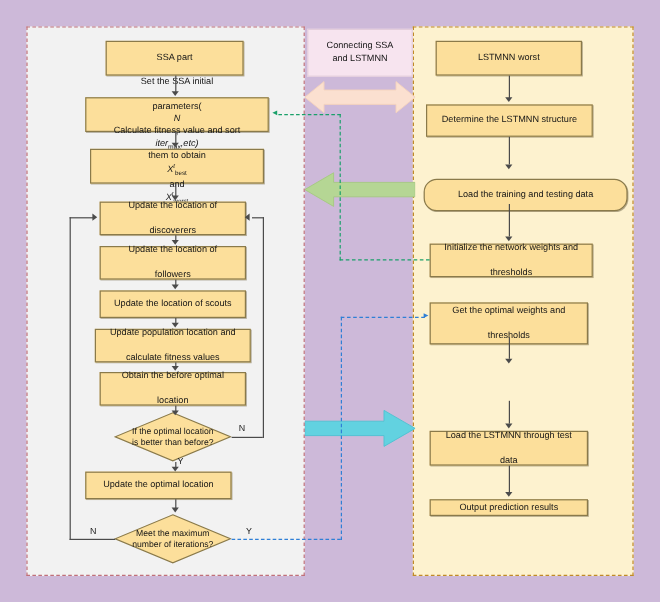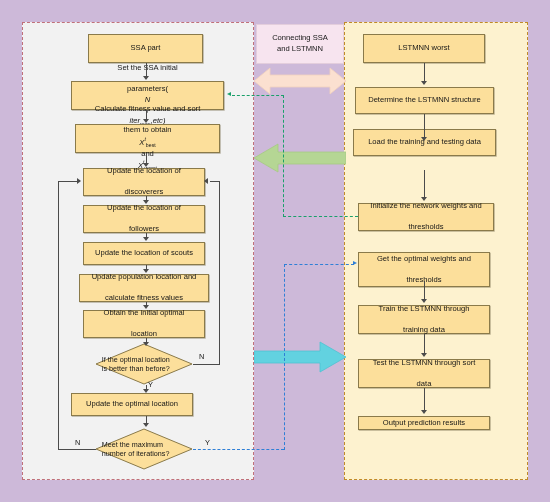--- a/index.html
+++ b/index.html
@@ -43,21 +43,21 @@
   
   .diamond{
     position:absolute;
     display:flex;align-items:center;justify-content:center;
   }
   .diamond .dshape{
     position:absolute;left:0;top:0;width:100%;height:100%;
   }
   .diamond .dtext{
     position:relative;z-index:2;
-    font-size:7.2px;line-height:1.32;color:#161616;
+    font-size:7.2px;line-height:1.32;text-align:center;color:#161616;
     width:86%;
   }
 
   
   .vline{position:absolute;width:1px;background:#4b4b4b;}
   .hline{position:absolute;height:1px;background:#4b4b4b;}
 
   .arrowhead-down{
     position:absolute;width:0;height:0;
     border-left:3px solid transparent;border-right:3px solid transparent;
@@ -166,21 +166,21 @@
 
   <div class="node" style="left:79px;top:274px;width:130px;height:28px;">
     <span>
       <span>Update population location and</span><br>
       <span>calculate fitness values</span>
     </span>
   </div>
 
   <div class="node" style="left:83px;top:310px;width:122px;height:28px;">
     <span>
-      <span>Obtain the initial optimal</span><br>
+      <span>Obtain the before optimal</span><br>
       <span>location</span>
     </span>
   </div>
 
   <div class="diamond" style="left:95px;top:343px;width:98px;height:42px;">
     <svg class="dshape" viewBox="0 0 98 42">
       <polygon points="49,1 97,21 49,41 1,21" fill="#fcdf9b" stroke="#8a7a4a" stroke-width="1"></polygon>
     </svg>
     <div class="dtext">
       <span>If the optimal location</span><br>
@@ -203,48 +203,42 @@
   </div>
 
   <div class="node" style="left:363px;top:34px;width:122px;height:29px;">
     <span>LSTMNN worst</span>
   </div>
 
   <div class="node" style="left:355px;top:87px;width:139px;height:27px;">
     <span>Determine the LSTMNN structure</span>
   </div>
 
-  <div class="node" style="left:353px;top:129px;width:143px;height:27px;">
+  <div class="node" style="left:353px;top:149px;width:170px;height:27px;border-radius:11px;">
     <span>Load the training and testing data</span>
   </div>
 
   <div class="node" style="left:358px;top:203px;width:136px;height:28px;align-items:center;">
     <span>
       <span>Initialize the network weights and</span><br>
       <span>thresholds</span>
     </span>
   </div>
 
   <div class="node" style="left:358px;top:252px;width:132px;height:35px;">
     <span>
       <span>Get the optimal weights and</span><br>
       <span>thresholds</span>
     </span>
   </div>
 
-  <div class="node" style="left:358px;top:305px;width:132px;height:29px;">
-    <span>
-      <span>Train the LSTMNN through</span><br>
-      <span>training data</span>
-    </span>
-  </div>
 
   <div class="node" style="left:358px;top:359px;width:132px;height:29px;">
     <span>
-      <span>Test the LSTMNN through sort</span><br>
+      <span>Load the LSTMNN through test</span><br>
       <span>data</span>
     </span>
   </div>
 
   <div class="node" style="left:358px;top:416px;width:132px;height:14px;">
     <span>Output prediction results</span>
   </div>
 
   <div class="vline" style="left:146px;top:63px;height:14px;"></div>
   <div class="arrowhead-down" style="left:143px;top:76px;"></div>

